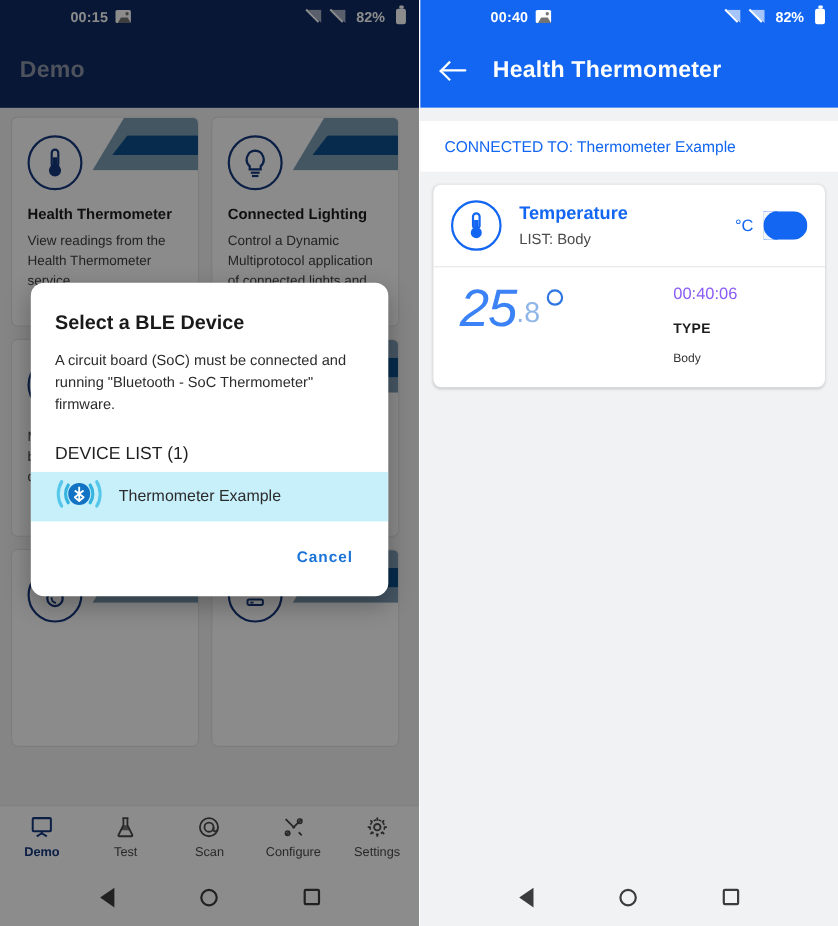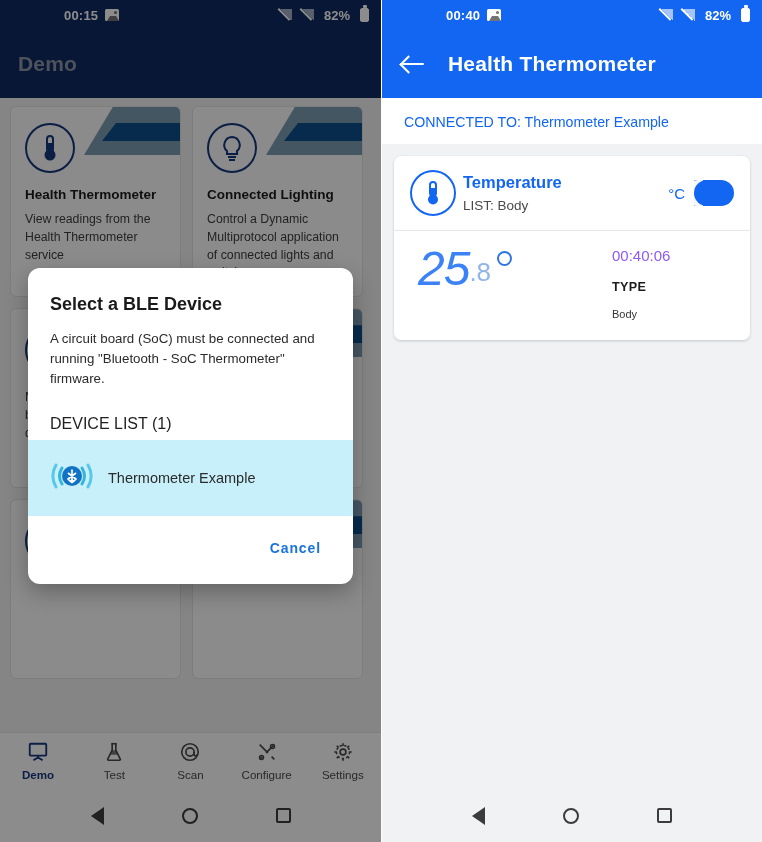--- a/index.html
+++ b/index.html
@@ -121,49 +121,49 @@
     border-right:13px solid #3c3c3c;cursor:pointer;
   }
   .sysnav .nav-home{ width:16px;height:16px;border:2px solid #3c3c3c;border-radius:50%;cursor:pointer; }
   .sysnav .nav-recent{ width:15px;height:15px;border:2px solid #3c3c3c;border-radius:2px;cursor:pointer; }
 
   
   .scrim{ position:absolute; inset:0; background:rgba(0,0,0,.45); z-index:40; }
 
   
   .dialog{
-    position:absolute; z-index:50; left:28px; top:268px; width:325px;
+    position:absolute; z-index:50; left:28px; top:257px; width:325px;
     background:#ffffff; border-radius:12px; overflow:hidden;
     box-shadow:0 8px 22px rgba(0,0,0,.28);
   }
   .dlg-title{ font-size:18px; font-weight:bold; color:#1a1a1a; padding:26px 22px 0 22px; }
   .dlg-body{ font-size:13.3px; color:#2b2b2b; line-height:1.5; padding:14px 22px 0 22px; }
   .dlg-list-label{ font-size:16px; color:#1f1f1f; padding:26px 22px 7px 22px; }
   .dev-row{
-    display:flex; align-items:center; gap:14px; padding:21px 22px; background:#c8f0fb; cursor:pointer;
+    display:flex; align-items:center; gap:14px; padding:5px 22px; background:#c8f0fb; cursor:pointer;
   }
   .dev-name{ font-size:14.5px; color:#2b2b2b; }
   .dlg-actions{ display:flex; justify-content:flex-end; padding:18px 24px 22px 24px; }
   .btn-cancel{
     background:none;border:none;cursor:pointer;
     color:#1a73d8; font-size:14px; font-weight:bold; letter-spacing:.9px;
     font-family:"Liberation Sans", sans-serif; padding:6px 8px;
   }
 
   
   .connected-line{
-    padding:16px 22px 14px 22px; font-size:14.2px; color:#1266f1; background:#ffffff;
+    padding:16px 22px 14px 22px; font-size:14.2px; color:#1266f1; background:#ffffff;margin-top:12px;
   }
   .right-body{ position:absolute; top:98px; left:0; right:0; bottom:53px; background:#f1f2f4; }
   .conn-wrap{ background:#ffffff; }
   .temp-card{
     margin:12px 12px 0 12px; background:#ffffff; border-radius:7px;
     box-shadow:0 1px 3px rgba(0,0,0,.18); overflow:hidden;
   }
-  .tc-head{ display:flex; align-items:center; padding:14px 16px; gap:7px; }
+  .tc-head{ display:flex; align-items:center; padding:14px 16px; gap:16px; }
   .tc-circle{
     width:46px;height:46px;border-radius:50%;border:2px solid #1266f1;
     display:flex;align-items:center;justify-content:center;flex:0 0 auto;
   }
   .tc-titles{ flex:1 1 auto; }
   .tc-name{ font-size:16.5px; font-weight:bold; color:#1266f1; line-height:1.2; }
   .tc-type{ font-size:13.5px; color:#4a4a4a; margin-top:5px; }
   .unit-toggle{ display:flex;align-items:center;gap:9px;cursor:pointer; }
   .unit-lbl{ font-size:15px; color:#1266f1; }
   .toggle-shape{

